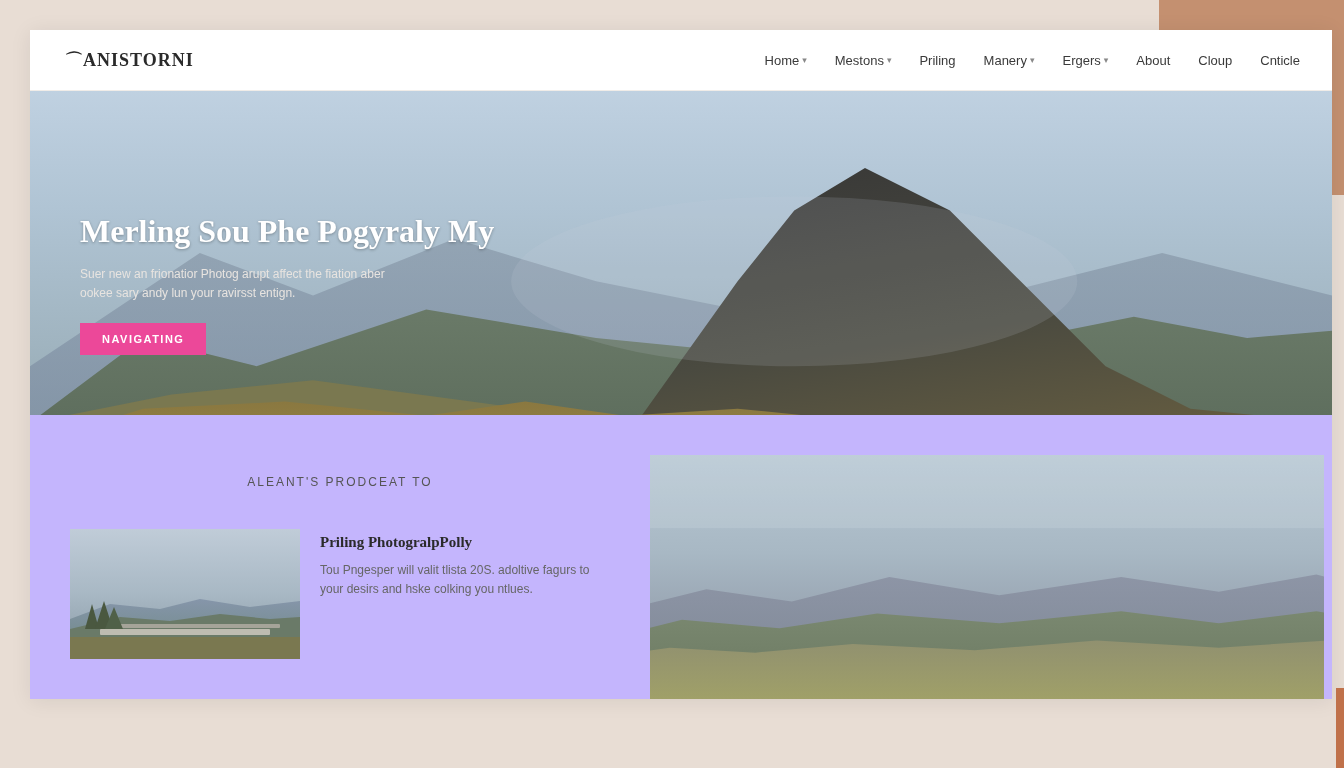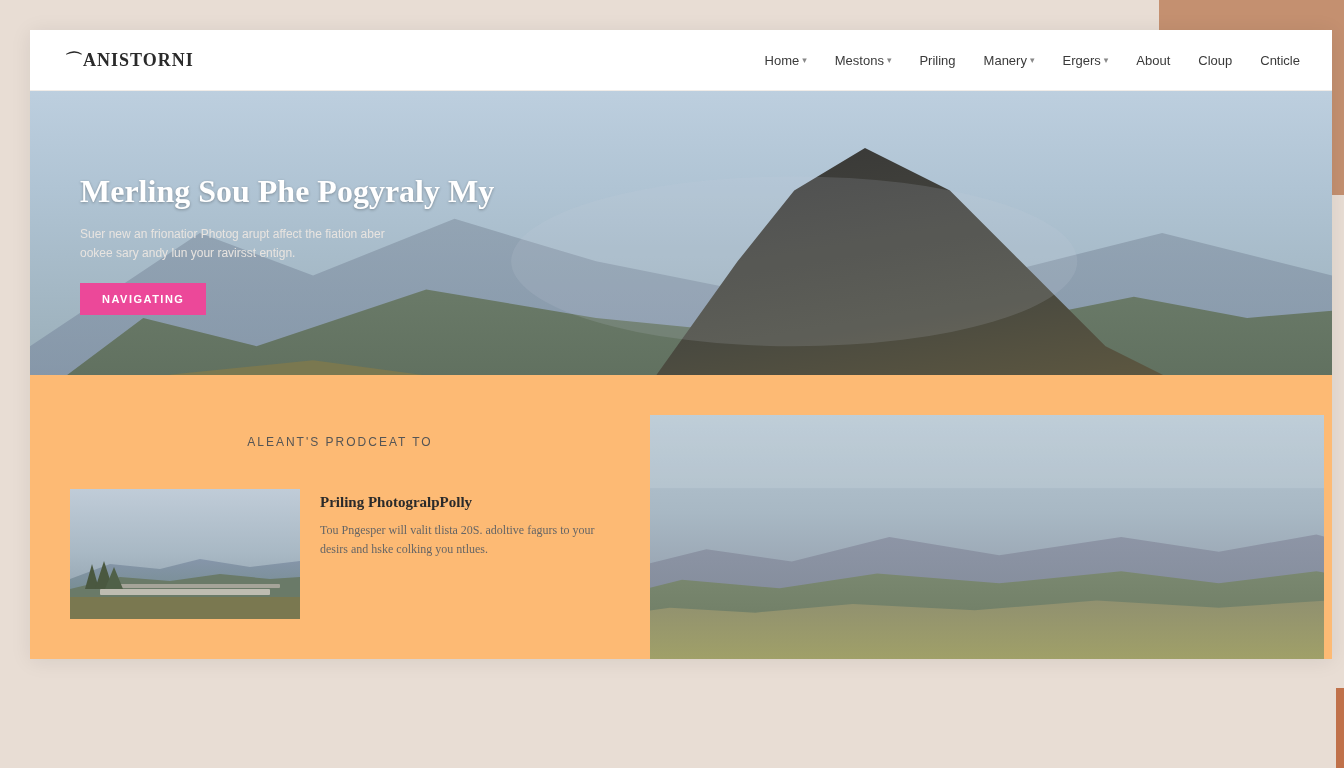--- a/index.html
+++ b/index.html
@@ -85,21 +85,21 @@
     }
 
     .nav-item .chevron {
       font-size: 9px;
       color: #888;
     }
 
     
     .hero {
       position: relative;
-      height: 284px;
+      height: 324px;
       overflow: hidden;
     }
 
     .hero-content {
       position: absolute;
       bottom: 60px;
       left: 50px;
       z-index: 2;
     }
 
@@ -131,21 +131,21 @@
       font-weight: bold;
       letter-spacing: 1.5px;
       cursor: pointer;
       border: none;
       font-family: Arial, sans-serif;
       text-transform: uppercase;
     }
 
     
     .below-hero {
-      background: #fdba74;
+      background: #c4b5fd;
       padding: 40px 8px 0 0;
       min-height: 280px;
       display: flex;
       justify-content: space-between;
     }
 
     
     .below-left {
       flex: 0 0 620px;
       padding: 20px 40px 40px 40px;
@@ -183,21 +183,21 @@
       font-weight: bold;
       color: #2a2a2a;
       margin-bottom: 10px;
       font-family: Georgia, serif;
     }
 
     .product-desc {
       font-size: 12px;
       color: #666;
       line-height: 1.6;
-      font-family: Liberation Serif, serif;
+      font-family: Liberation Sans, sans-serif;
     }
 
     
     .below-right {
       flex: 1;
       overflow: hidden;
     }
 
     
     .hero-mountains {

